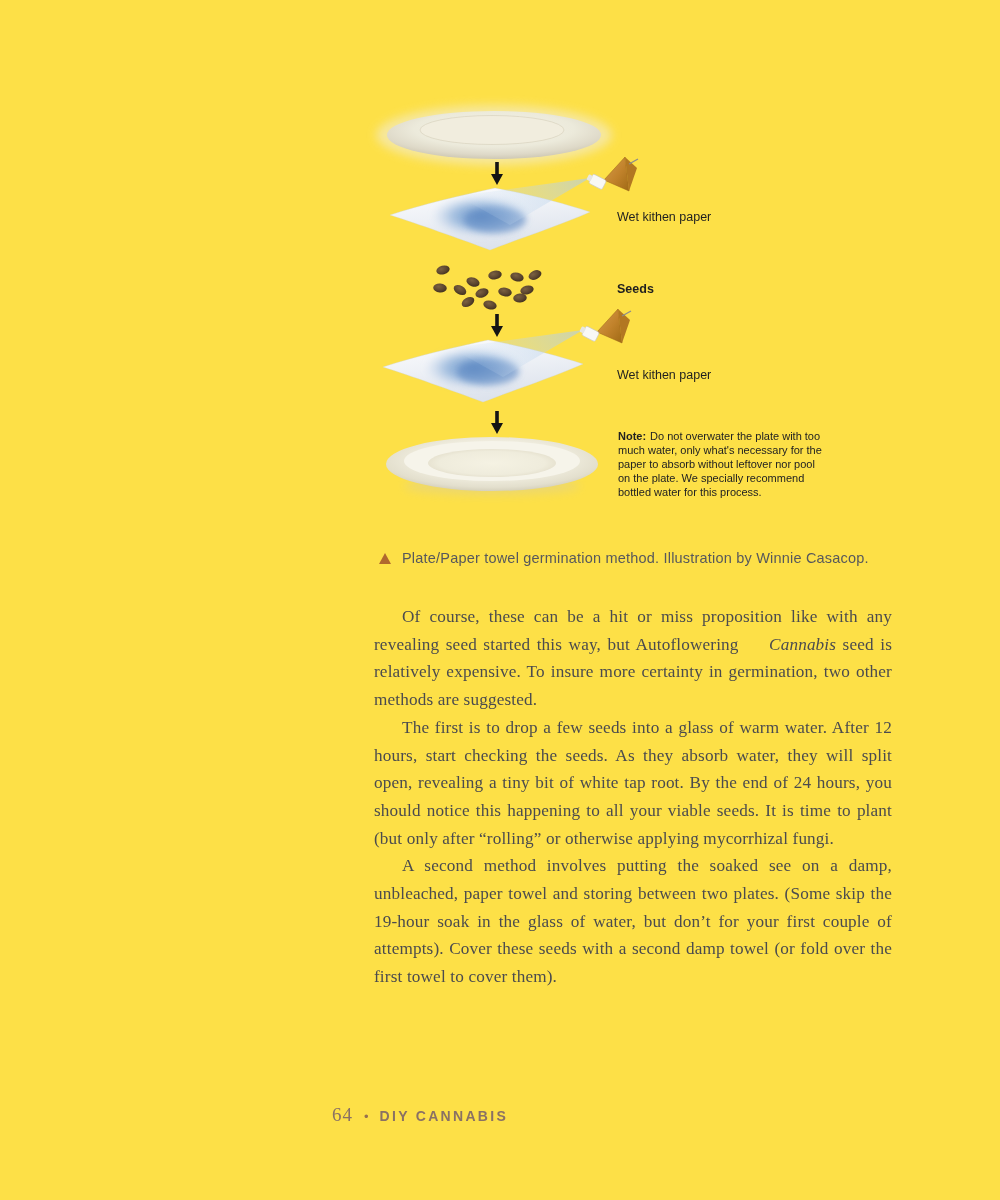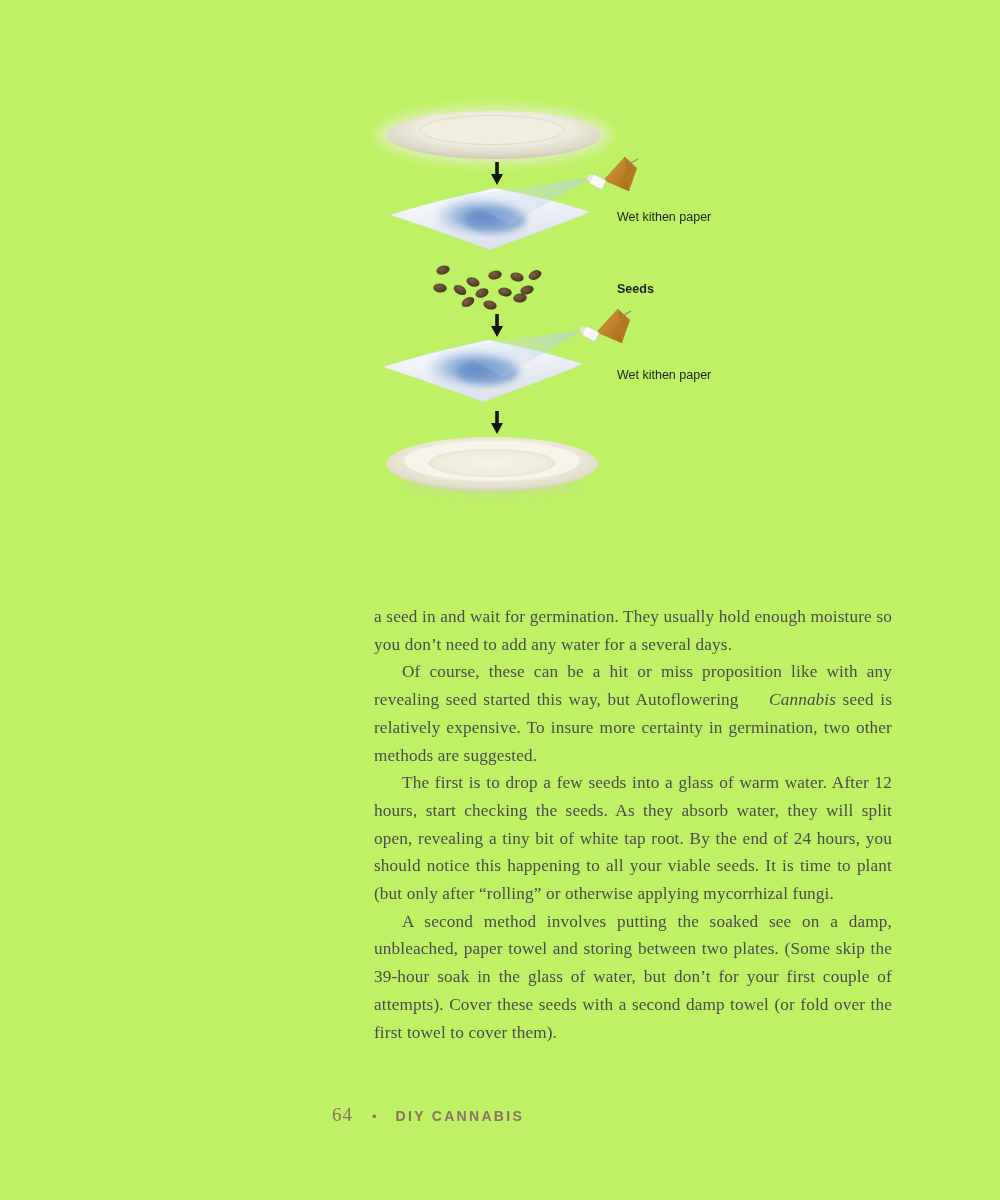--- a/index.html
+++ b/index.html
@@ -1,21 +1,21 @@
 <!DOCTYPE html>
 <html><head>
 <meta charset="utf-8">
 <style>
   * { margin: 0; padding: 0; box-sizing: border-box; }
   html, body { background: #ffffff; }
   .page {
     position: relative;
     width: 1000px;
     height: 1200px;
-    background: #bef264;
+    background: #fde047;
     overflow: hidden;
     font-family: "Liberation Sans", sans-serif;
   }
 
   
   .figure {
     position: absolute;
     left: 378px;
     top: 108px;
     width: 452px;
@@ -88,21 +88,20 @@
   .body-text .it { font-style: italic; margin-left: 24px; }
 
   
   .footer {
     position: absolute;
     left: 332px;
     top: 1104px;
     display: flex;
     align-items: baseline;
     color: #8a7164;
-    gap: 8px;
   }
   .footer .pagenum {
     font-family: "Liberation Serif", serif;
     font-size: 19px;
     letter-spacing: 1px;
   }
   .footer .dot {
     font-size: 13px;
     margin: 0 11px;
     color: #96714f;
@@ -242,28 +241,34 @@
         <ellipse cx="114" cy="356" rx="106" ry="27" fill="url(#gPlateB)"></ellipse>
         <ellipse cx="114" cy="353" rx="88" ry="20" fill="#f6f4ea"></ellipse>
         <ellipse cx="114" cy="355" rx="64" ry="14" fill="url(#gPlateWell)"></ellipse>
       </g>
     </svg>
 
     <div class="fig-label l1">Wet kithen paper</div>
     <div class="fig-label l2">Seeds</div>
     <div class="fig-label l3">Wet kithen paper</div>
 
-  </div>
-
+    <div class="fig-note">
+      <b>Note:</b><span>Do not overwater the plate with too much water, only what's necessary for the paper to absorb without leftover nor pool on the plate. We specially recommend bottled water for this process.</span>
+    </div>
+  </div>
+
+  <div class="caption">
+    <span class="caption-marker"></span>
+    <span class="caption-text">Plate/Paper towel germination method. Illustration by Winnie Casacop.</span>
+  </div>
 
   <div class="body-text">
-    <p>a seed in and wait for germination. They usually hold enough moisture so you don’t need to add any water for a several days.</p>
     <p class="indent"><span>Of course, these can be a hit or miss proposition like with any revealing seed started this way, but Autoflowering </span><span class="it">Cannabis</span><span> seed is relatively expensive. To insure more certainty in germination, two other methods are suggested.</span></p>
     <p class="indent">The first is to drop a few seeds into a glass of warm water. After 12 hours, start checking the seeds. As they absorb water, they will split open, revealing a tiny bit of white tap root. By the end of 24 hours, you should notice this happening to all your viable seeds. It is time to plant (but only after “rolling” or otherwise applying mycorrhizal fungi.</p>
-    <p class="indent">A second method involves putting the soaked see on a damp, unbleached, paper towel and storing between two plates. (Some skip the 39-hour soak in the glass of water, but don’t for your first couple of attempts). Cover these seeds with a second damp towel (or fold over the first towel to cover them).</p>
+    <p class="indent">A second method involves putting the soaked see on a damp, unbleached, paper towel and storing between two plates. (Some skip the 19-hour soak in the glass of water, but don’t for your first couple of attempts). Cover these seeds with a second damp towel (or fold over the first towel to cover them).</p>
   </div>
 
   <div class="footer">
     <span class="pagenum">64</span>
     <span class="dot">•</span>
     <span class="booktitle">DIY CANNABIS</span>
   </div>
 
 </div>
 

